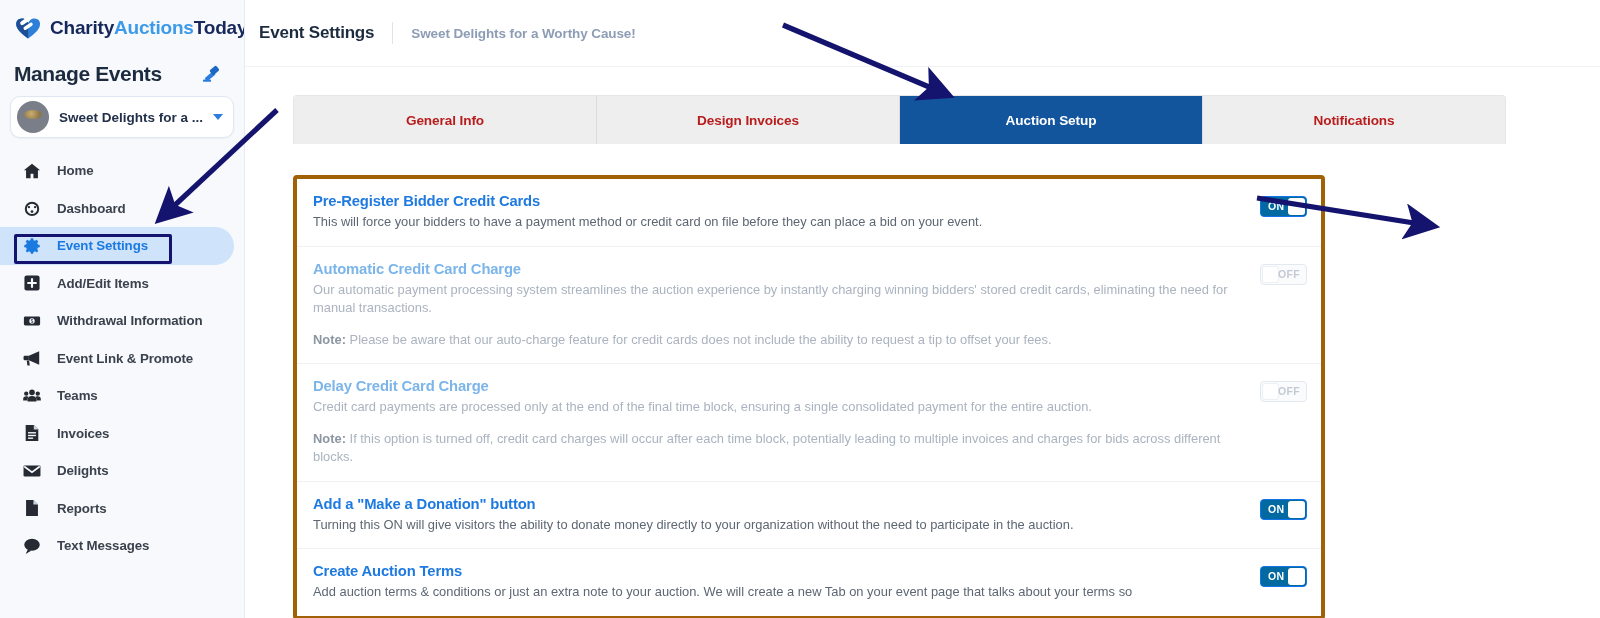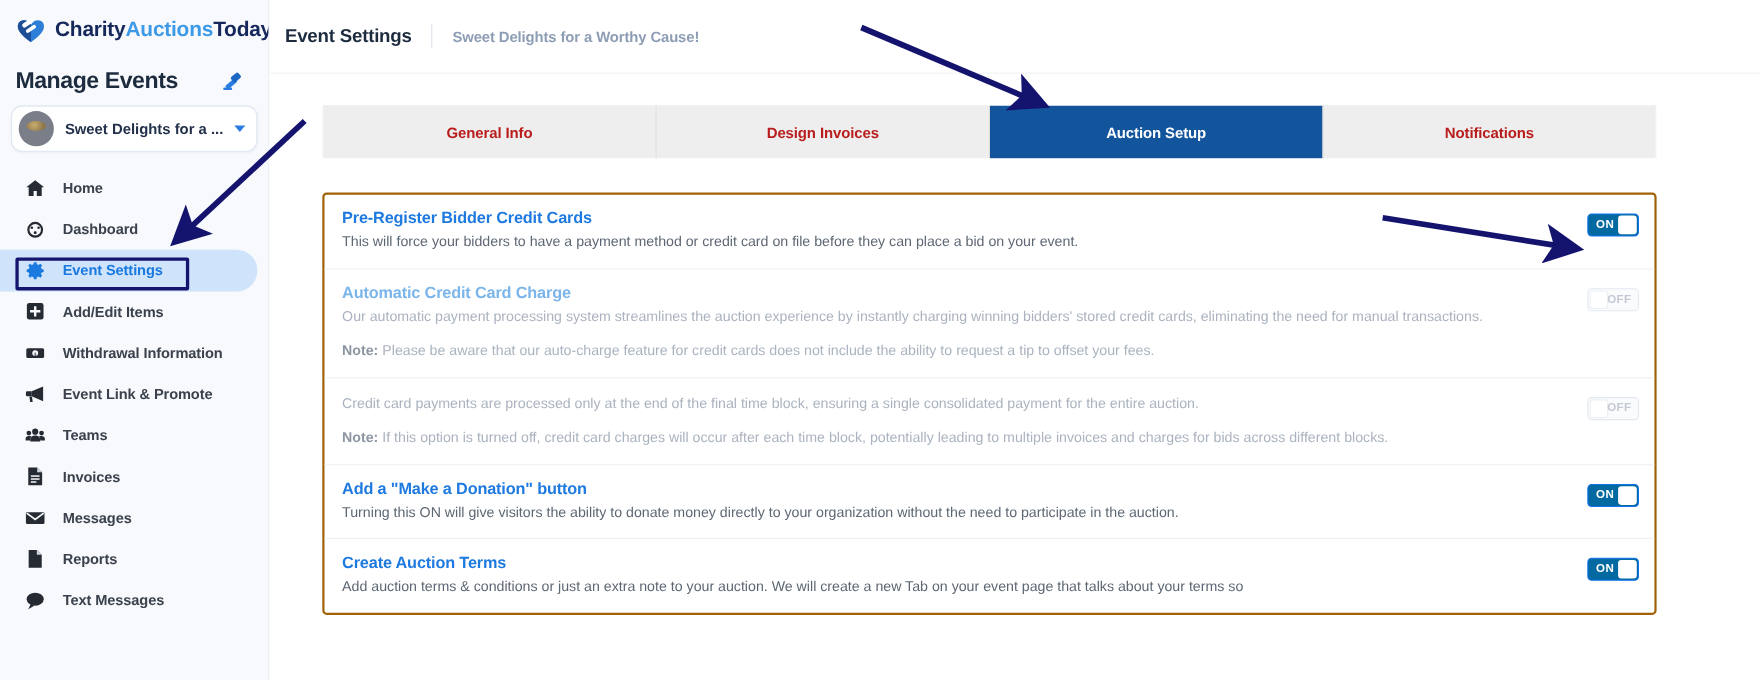--- a/index.html
+++ b/index.html
@@ -129,22 +129,22 @@
   .tab {
     flex: 1; height: 48px; display: flex; align-items: center; justify-content: center;
     background: #eeeeee; color: #b91c1c;
     font-size: 13.6px; font-weight: 600; letter-spacing: -0.1px;
     border-right: 1px solid #dcdcdc; cursor: pointer;
   }
   .tab:last-child { border-right: none; }
   .tab.active { background: #12559d; color: #ffffff; font-weight: 700; }
 
   .panel {
-    width: 1213px;
-    border: 2px solid #a16207;
+    width: 1032px;
+    border: 4px solid #a16207;
     border-radius: 4px;
     margin-top: 31px;
     background: #fff;
   }
   .setting-row {
     display: flex; align-items: flex-start;
     padding: 14px 14px 14px 16px;
     border-bottom: 1px solid #eef0f4;
     min-height: 60px;
   }
@@ -327,21 +327,21 @@
         <span class="nav-label">Invoices</span>
       </div>
 
       <div class="nav-item">
         <span class="nav-icon">
           <svg viewBox="0 0 20 20" width="18" height="18" fill="currentColor">
               <rect x="0.6" y="4" width="18.8" height="12" rx="1.4"></rect>
               <path d="M1.4 5 10 11.4 18.6 5" fill="none" stroke="#f7f9fc" stroke-width="1.8"></path>
             </svg>
         </span>
-        <span class="nav-label">Messages</span>
+        <span class="nav-label">Delights</span>
       </div>
 
       <div class="nav-item">
         <span class="nav-icon">
           <svg viewBox="0 0 20 20" width="18" height="18" fill="currentColor">
               <path d="M3.4 1h8.2l5 5v13H3.4Z"></path>
               <path d="M11.6 1v5h5Z" fill="#cfd6e0"></path>
             </svg>
         </span>
         <span class="nav-label">Reports</span>
@@ -401,20 +401,21 @@
           <div class="toggle-wrap">
             <span class="toggle off">
               <span class="knob"></span>
               <span class="t-label">OFF</span>
             </span>
           </div>
         </div>
 
         <div class="setting-row">
           <div class="setting-text">
+            <div class="setting-title faded">Delay Credit Card Charge</div>
             <div class="setting-desc muted">Credit card payments are processed only at the end of the final time block, ensuring a single consolidated payment for the entire auction.</div>
             <div class="setting-note"><b>Note:</b> <span>If this option is turned off, credit card charges will occur after each time block, potentially leading to multiple invoices and charges for bids across different blocks.</span></div>
           </div>
           <div class="toggle-wrap">
             <span class="toggle off">
               <span class="knob"></span>
               <span class="t-label">OFF</span>
             </span>
           </div>
         </div>

